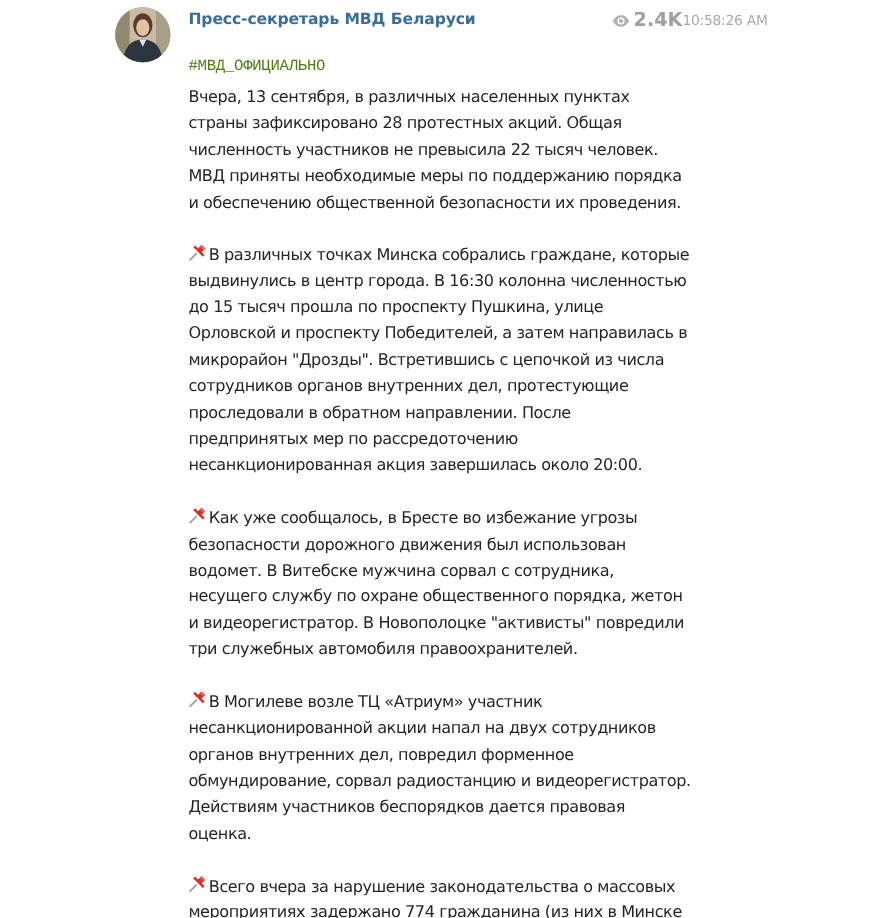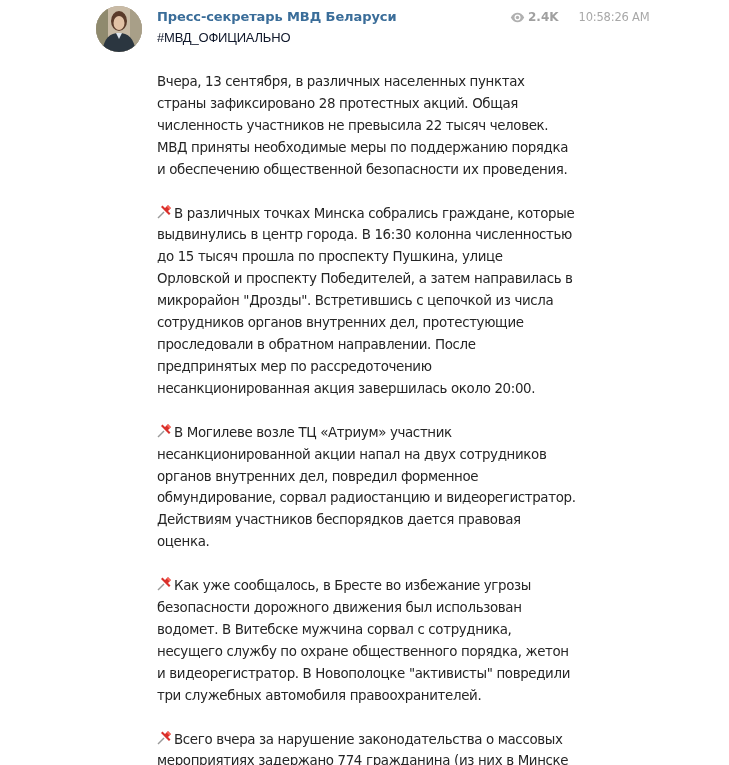--- a/index.html
+++ b/index.html
@@ -41,47 +41,47 @@
     }
     .author {
       font-family: "DejaVu Sans", sans-serif;
       font-weight: bold;
       font-size: 13px;
       color: #3a6d99;
       letter-spacing: -0.1px;
       line-height: 18px;
     }
     .hashtag {
-      margin-top: 3px;
-      font-family: Liberation Sans, sans-serif;
+      margin-top: 20px;
+      font-family: Liberation Mono, monospace;
       font-size: 13px;
-      color: #0f172a;
+      color: #4d7c0f;
       line-height: 18px;
       letter-spacing: -0.2px;
     }
     .meta {
       position: absolute;
       top: 10px;
       left: 510px;
       display: flex;
       align-items: center;
       font-size: 12px;
       color: #a5a5a5;
       line-height: 14px;
     }
     .views {
       display: flex;
       align-items: center;
       font-weight: bold;
-      font-size: 12px;
+      font-size: 16px;
       color: #a0a0a0;
     }
     .views svg { margin-right: 3px; }
     .time {
-      margin-left: 20px;
+      margin-left: 0;
       font-family: "DejaVu Sans", sans-serif;
       font-size: 11.5px;
       color: #a8a8a8;
       letter-spacing: -0.2px;
     }
     .body-text {
       position: absolute;
       left: 157px;
       top: 71px;
       width: 430px;
@@ -155,37 +155,37 @@
 микрорайон "Дрозды". Встретившись с цепочкой из числа
 сотрудников органов внутренних дел,  протестующие
 проследовали в обратном направлении.  После
 предпринятых мер по рассредоточению
 несанкционированная акция завершилась около 20:00.</span></p>
 
     <p class="para"><svg class="pin" viewBox="0 0 16 14">
           <line x1="1" y1="13" x2="7" y2="7" stroke="#9a9a9a" stroke-width="1.4"></line>
           <path d="M6 4 L12 10 L13.5 8.5 L11 6 L14 3 L11 0 L8 3 L5.5 0.5 L4 2 Z" fill="#d9302b"></path>
           <path d="M11 0.5 L13.8 3.3 L12.6 4.5 L9.8 1.7 Z" fill="#ff6a5e"></path>
+        </svg><span>Как уже сообщалось, в Бресте во избежание угрозы
+безопасности дорожного движения был использован
+водомет. В Витебске мужчина сорвал с сотрудника,
+несущего службу по охране общественного порядка, жетон
+и видеорегистратор. В Новополоцке "активисты" повредили
+три служебных автомобиля правоохранителей.</span></p>
+
+    <p class="para"><svg class="pin" viewBox="0 0 16 14">
+          <line x1="1" y1="13" x2="7" y2="7" stroke="#9a9a9a" stroke-width="1.4"></line>
+          <path d="M6 4 L12 10 L13.5 8.5 L11 6 L14 3 L11 0 L8 3 L5.5 0.5 L4 2 Z" fill="#d9302b"></path>
+          <path d="M11 0.5 L13.8 3.3 L12.6 4.5 L9.8 1.7 Z" fill="#ff6a5e"></path>
         </svg><span>В Могилеве возле ТЦ «Атриум» участник
 несанкционированной акции напал на двух сотрудников
 органов внутренних дел, повредил форменное
 обмундирование, сорвал радиостанцию и видеорегистратор.
 Действиям участников беспорядков дается правовая
 оценка.</span></p>
-
-    <p class="para"><svg class="pin" viewBox="0 0 16 14">
-          <line x1="1" y1="13" x2="7" y2="7" stroke="#9a9a9a" stroke-width="1.4"></line>
-          <path d="M6 4 L12 10 L13.5 8.5 L11 6 L14 3 L11 0 L8 3 L5.5 0.5 L4 2 Z" fill="#d9302b"></path>
-          <path d="M11 0.5 L13.8 3.3 L12.6 4.5 L9.8 1.7 Z" fill="#ff6a5e"></path>
-        </svg><span>Как уже сообщалось, в Бресте во избежание угрозы
-безопасности дорожного движения был использован
-водомет. В Витебске мужчина сорвал с сотрудника,
-несущего службу по охране общественного порядка, жетон
-и видеорегистратор. В Новополоцке "активисты" повредили
-три служебных автомобиля правоохранителей.</span></p>
 
     <p class="para"><svg class="pin" viewBox="0 0 16 14">
           <line x1="1" y1="13" x2="7" y2="7" stroke="#9a9a9a" stroke-width="1.4"></line>
           <path d="M6 4 L12 10 L13.5 8.5 L11 6 L14 3 L11 0 L8 3 L5.5 0.5 L4 2 Z" fill="#d9302b"></path>
           <path d="M11 0.5 L13.8 3.3 L12.6 4.5 L9.8 1.7 Z" fill="#ff6a5e"></path>
         </svg><span>Всего вчера за нарушение законодательства о массовых
 мероприятиях задержано 774 гражданина (из них в Минске
 – более 500). До рассмотрения в суде дел по</span></p>
   </div>
 

